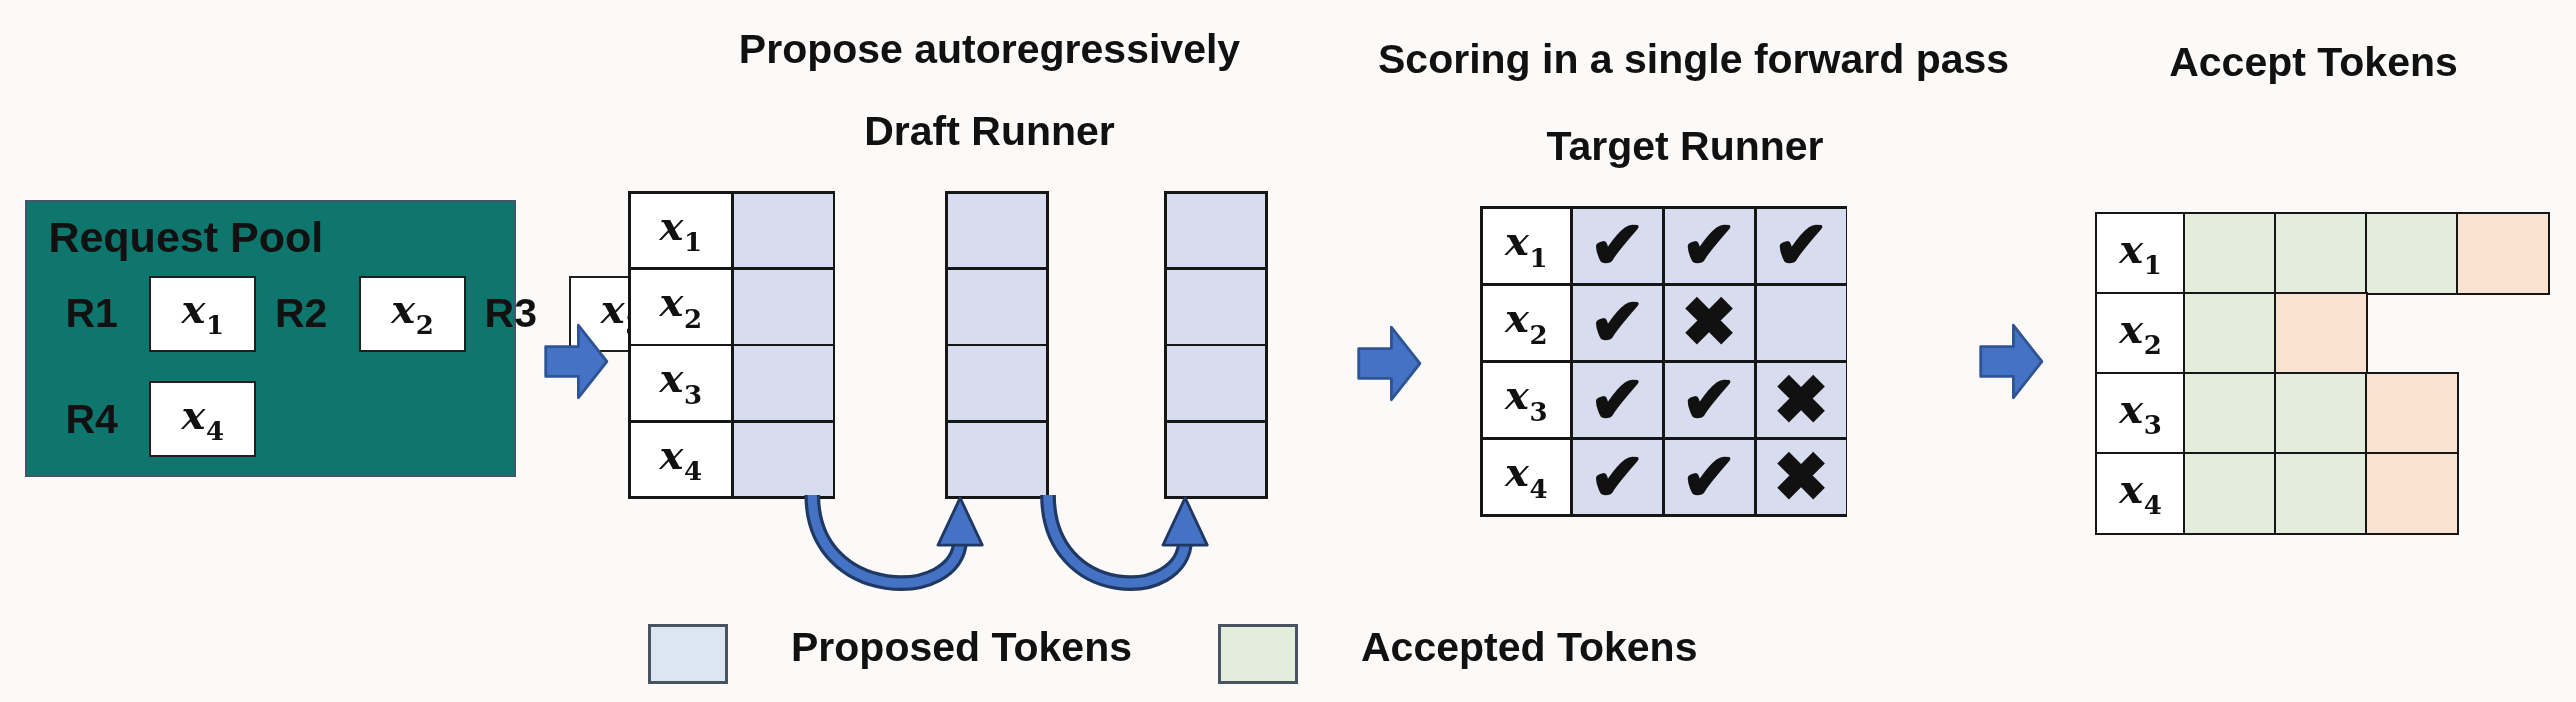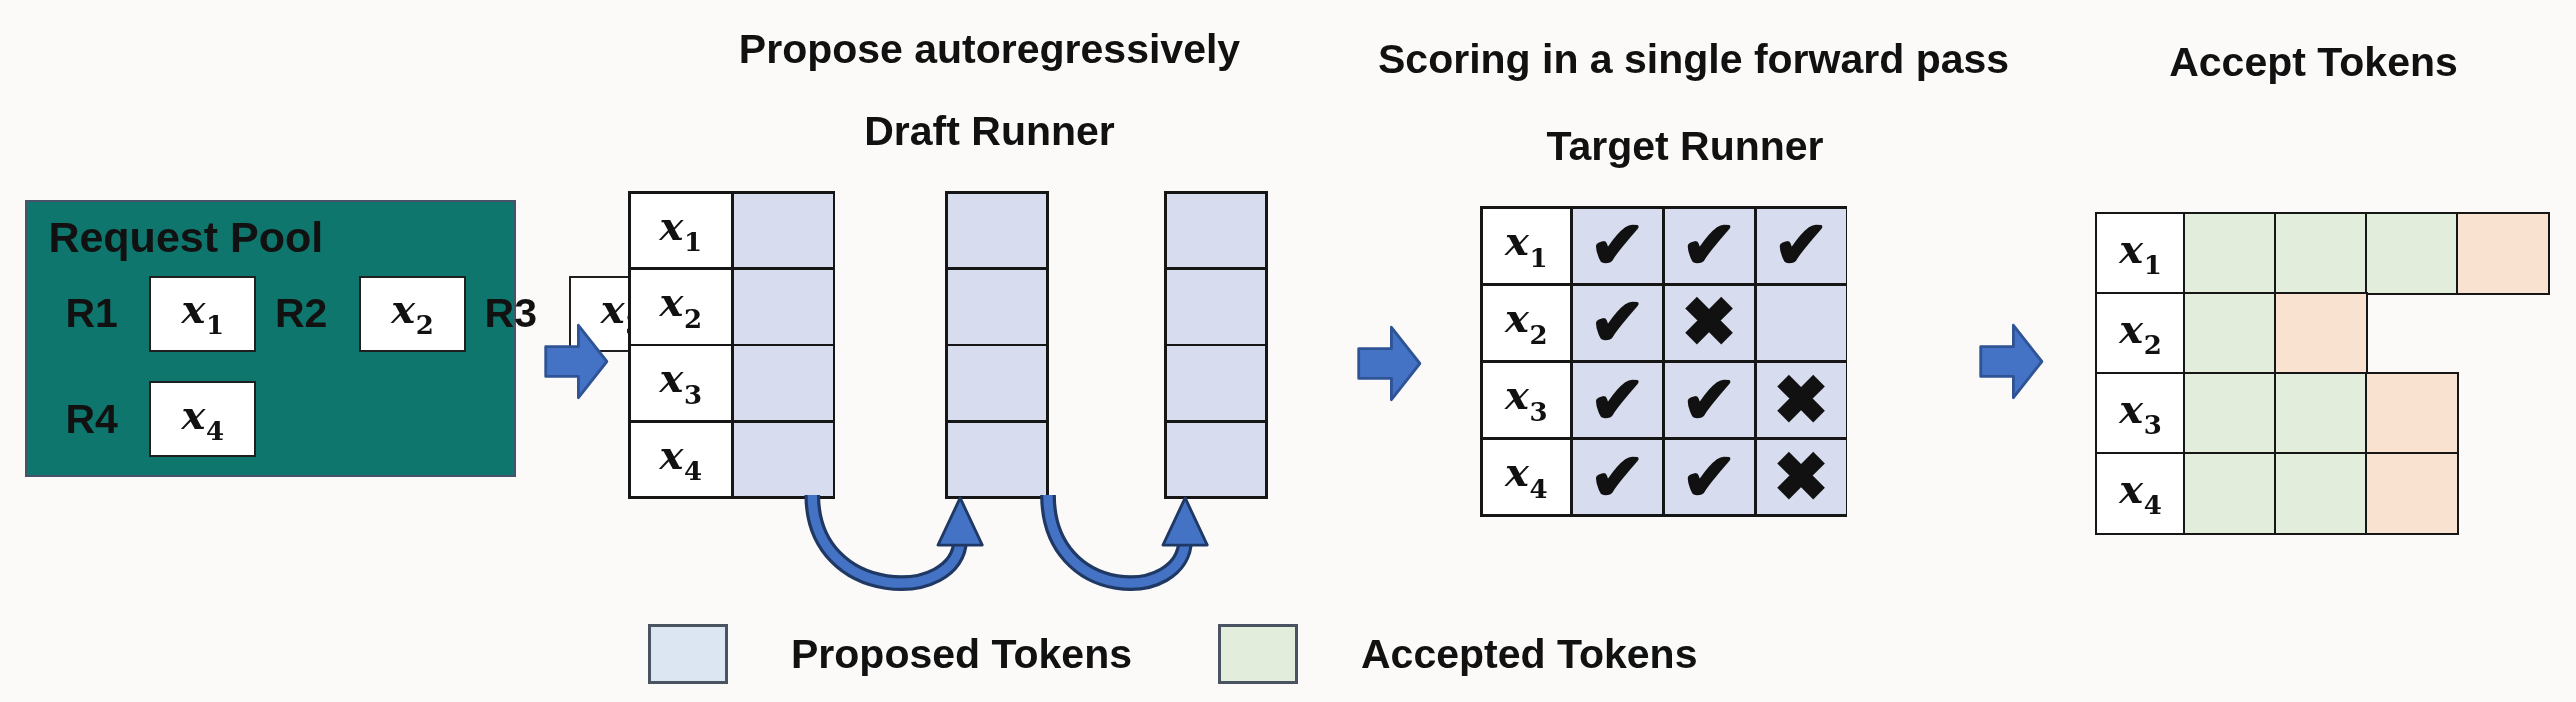--- a/index.html
+++ b/index.html
@@ -58,21 +58,21 @@
   }
   .acc-cell:first-child{margin-left:0;width:91px;}
   .accepted-cell{background:var(--accepted);}
   .bonus-cell{background:var(--bonus);}
   
   .uarrows{position:absolute;left:753px;top:495px;width:500px;height:133px;}
   .u-outline{fill:none;stroke:var(--curve-edge);stroke-width:22;stroke-linecap:butt;}
   .u-inner{fill:none;stroke:var(--curve-fill);stroke-width:13;}
   .u-head{fill:var(--curve-fill);stroke:var(--curve-edge);stroke-width:4;stroke-linejoin:round;}
   
-  .legend-item{position:absolute;display:flex;align-items:center;height:60px;}
+  .legend-item{position:absolute;display:flex;align-items:flex-start;height:60px;}
   .swatch{width:80px;height:60px;border:3.6px solid #4a5361;box-sizing:border-box;flex:none;}
   .swatch-proposed{background:var(--proposed-legend);}
   .swatch-accepted{background:var(--accepted);}
   .swatch-bonus{background:var(--bonus);}
   .legend-label{margin-left:63px;font-size:41px;font-weight:600;white-space:nowrap;}
 </style>
 </head>
 <body>
 
 <div class="canvas" style="--proposed: #d7ddee; --proposed-legend: #dce6f2; --accepted: #e2eedb; --bonus: #f9e3d0; --arrow-fill: #4472c4; --arrow-edge: #2f5496; --curve-fill: #4472c4; --curve-edge: #1f3864;">

